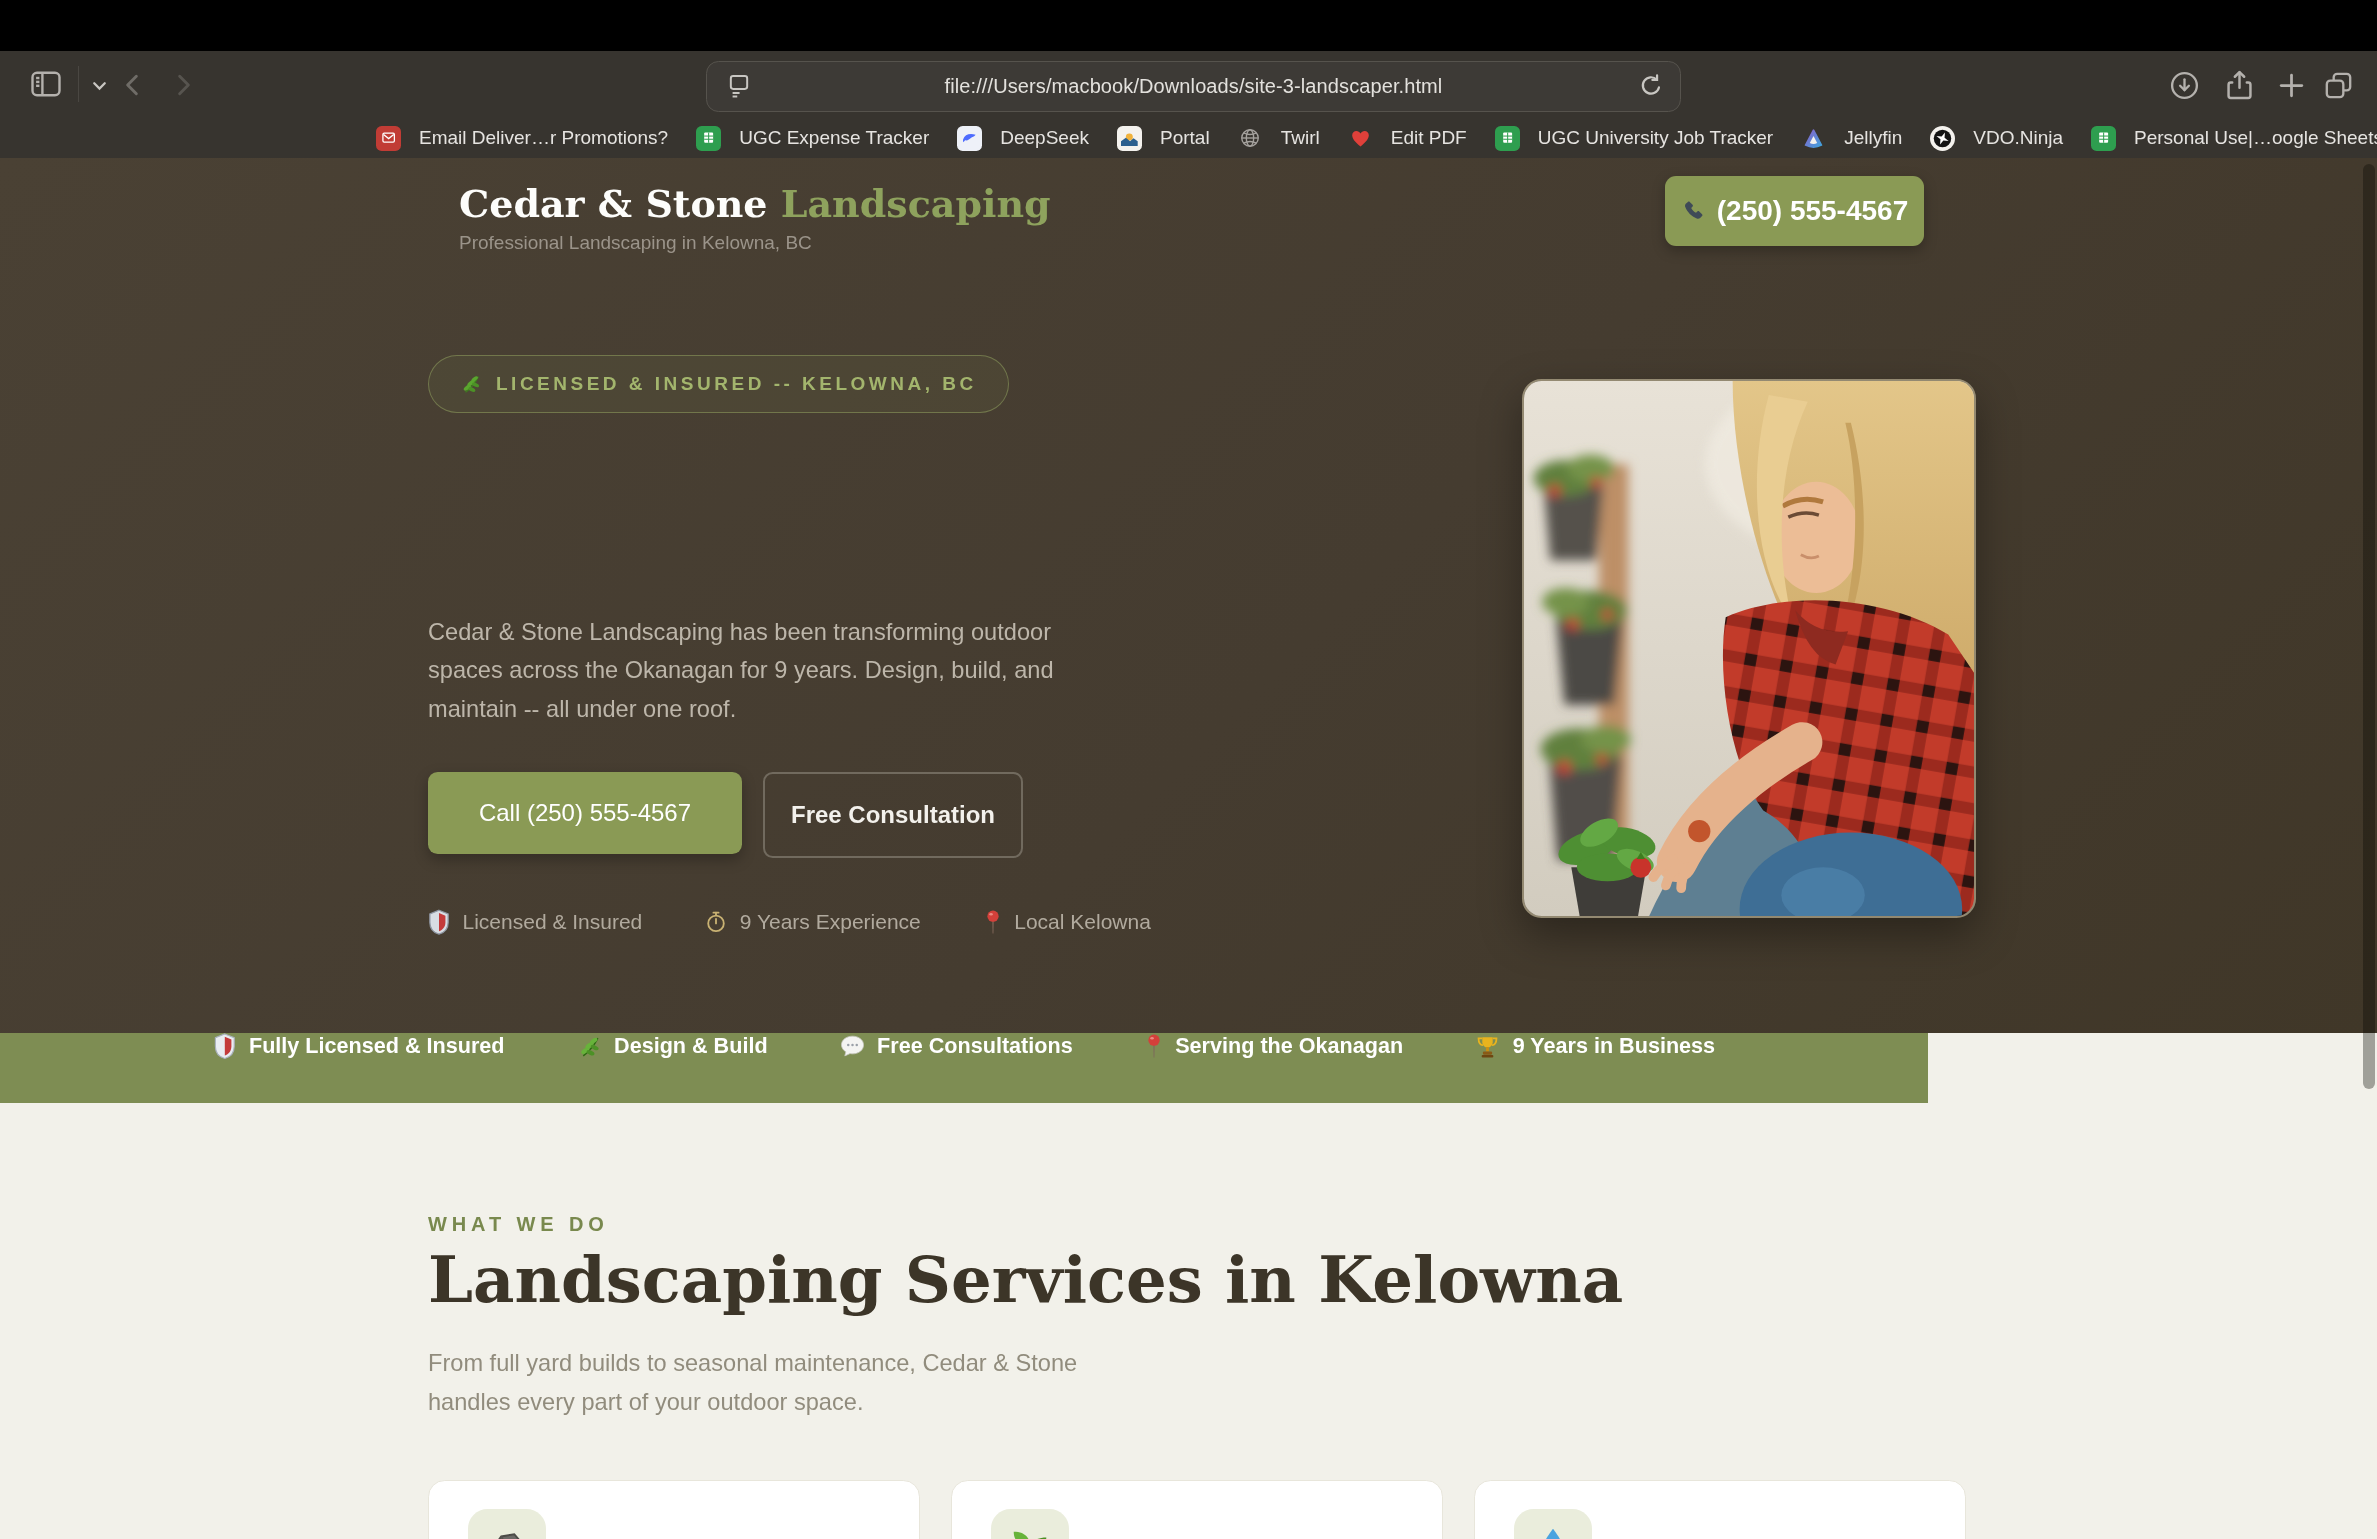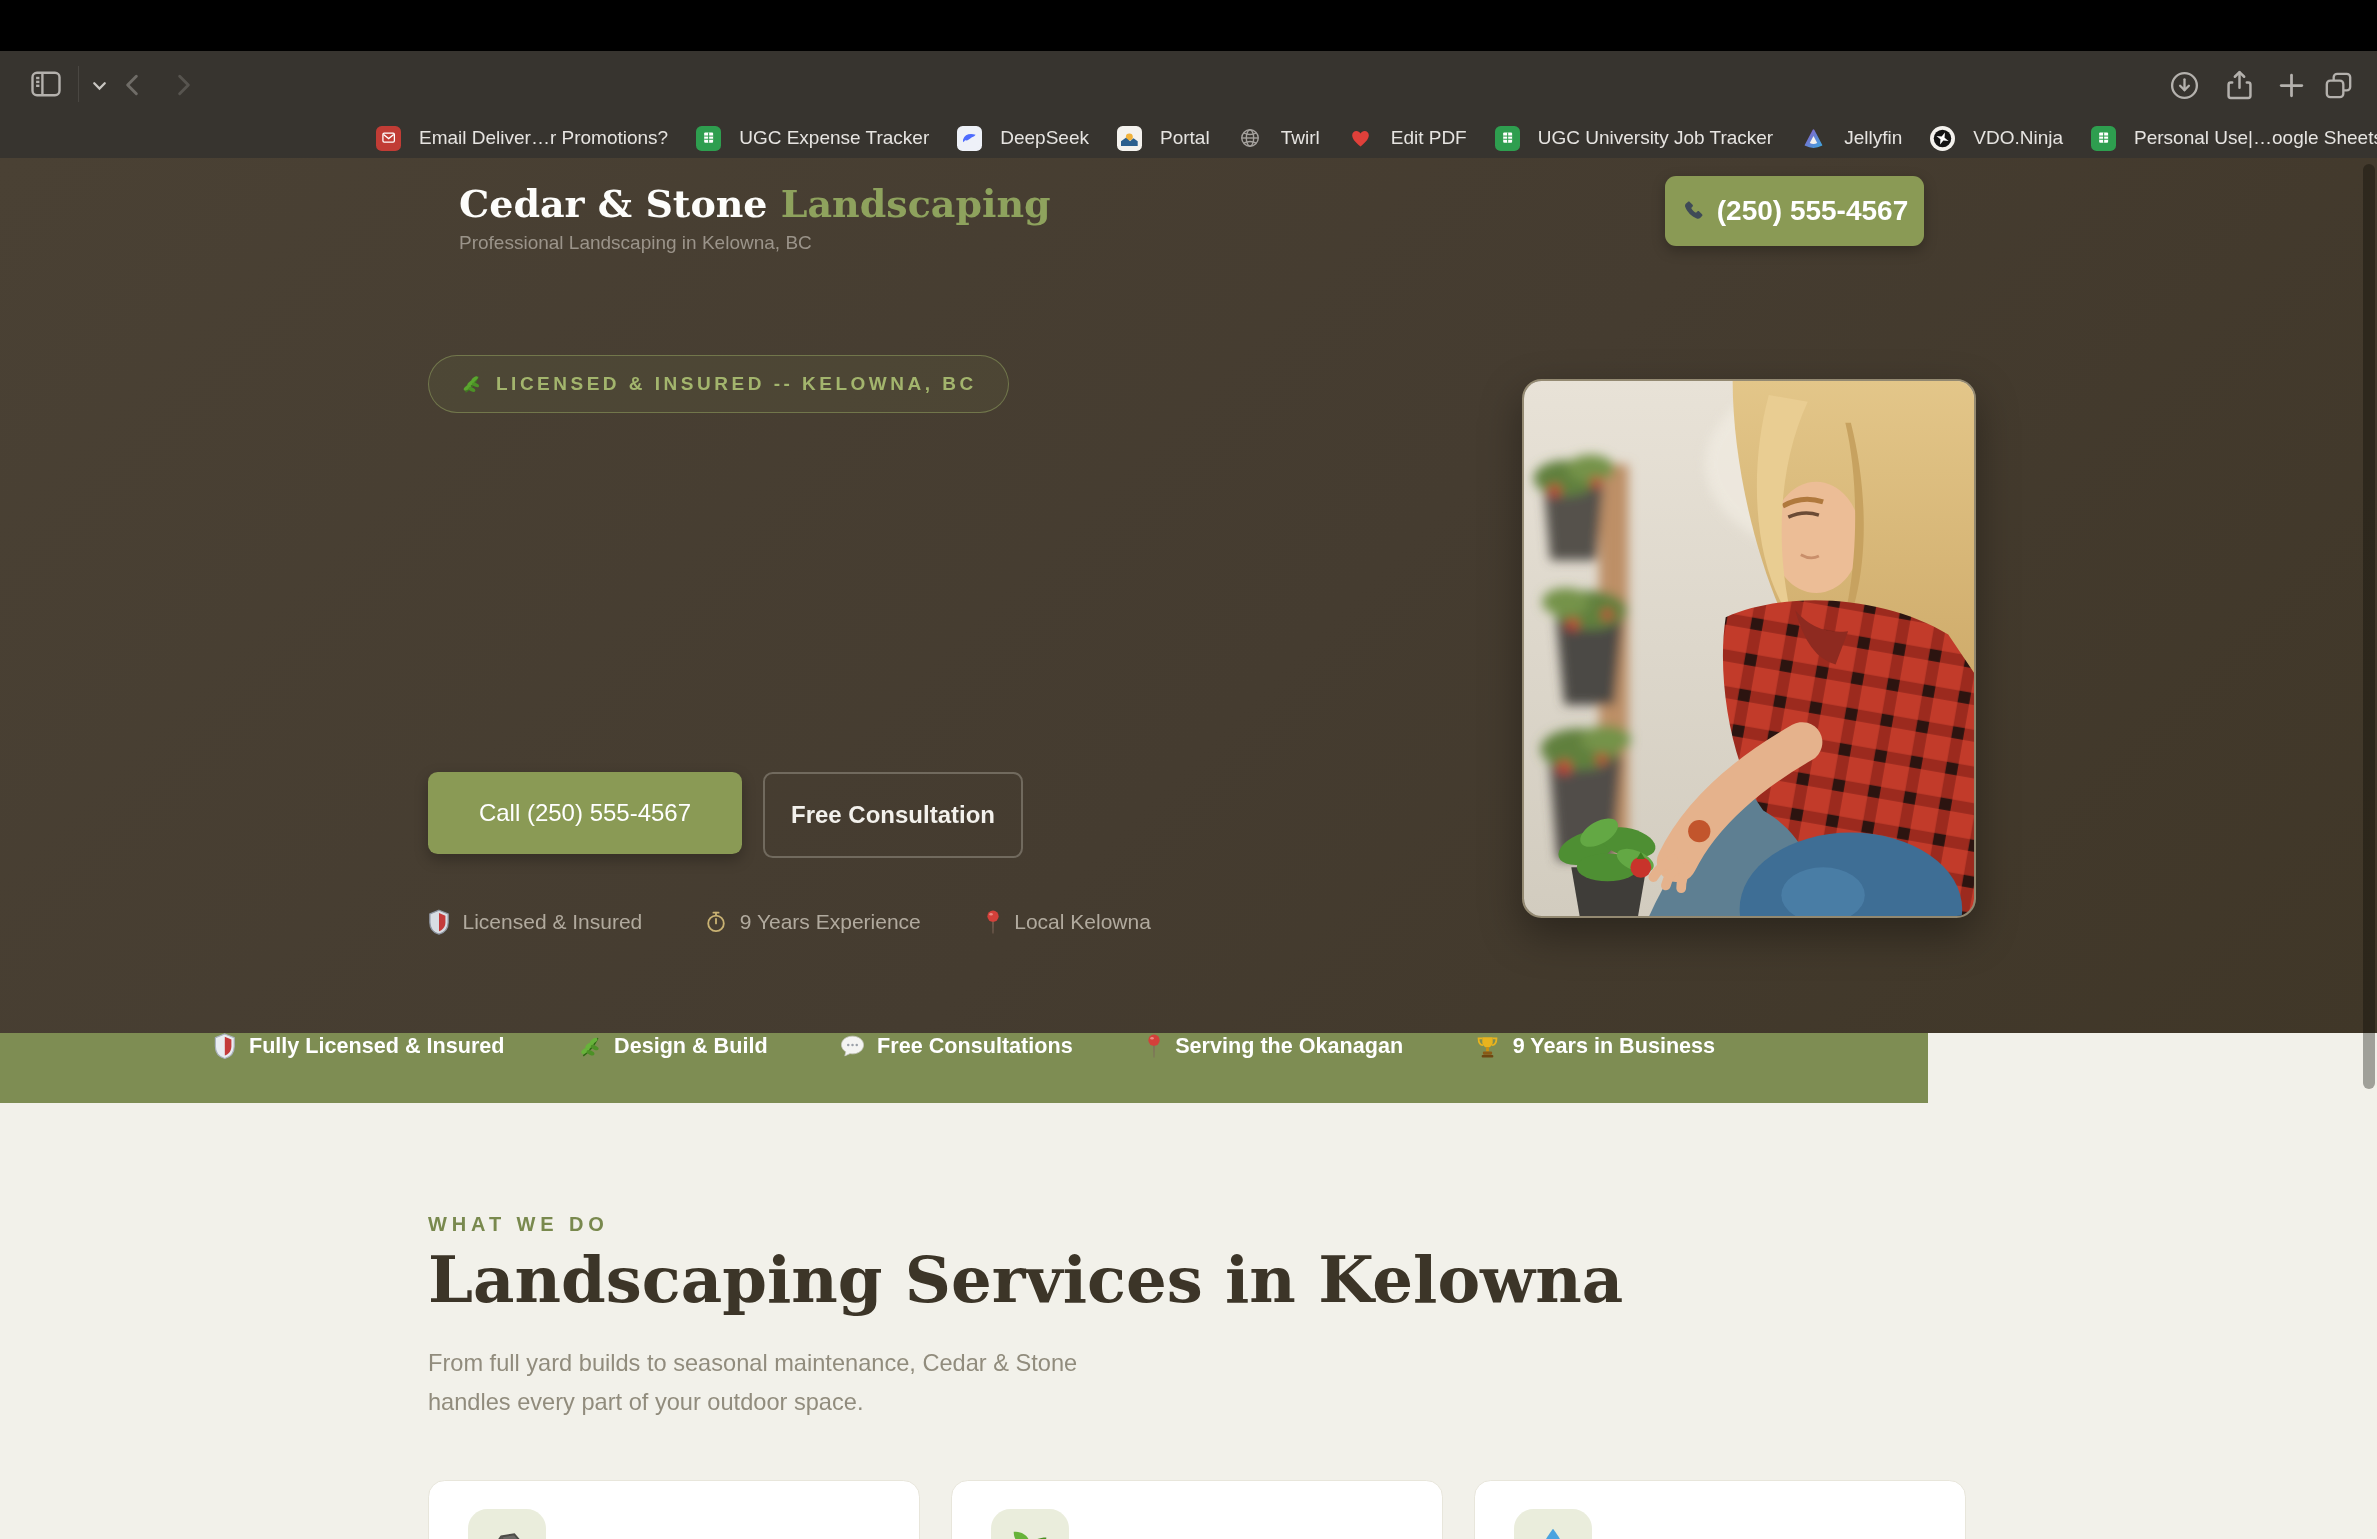--- a/index.html
+++ b/index.html
@@ -105,20 +105,36 @@
         <svg width="32" height="32" viewBox="0 0 24 24" fill="none" stroke="#6f6c67" stroke-width="2.2" stroke-linecap="round" stroke-linejoin="round">
             <polyline points="14.5,5.5 8,12 14.5,18.5"></polyline>
           </svg>
       </div>
       <div class="abs tbicon" style="left:167px;top:18px;">
         <svg width="32" height="32" viewBox="0 0 24 24" fill="none" stroke="#57544f" stroke-width="2.2" stroke-linecap="round" stroke-linejoin="round">
             <polyline points="9.5,5.5 16,12 9.5,18.5"></polyline>
           </svg>
       </div>
 
+      <div class="urlbar">
+        <span class="abs tbicon" style="left:18px;top:10.4px;">
+          <svg width="28" height="28" viewBox="0 0 24 24" fill="none" stroke="#c8c6c2" stroke-width="1.7">
+            <rect x="5" y="3.5" width="14" height="11" rx="2"></rect>
+              <line x1="6.5" y1="18" x2="12.5" y2="18"></line>
+              <line x1="6.5" y1="21" x2="10.5" y2="21"></line>
+          </svg>
+        </span>
+        <span class="urltext">file:///Users/macbook/Downloads/site-3-landscaper.html</span>
+        <span class="abs tbicon" style="right:15.3px;top:10.4px;">
+          <svg width="28" height="28" viewBox="0 0 24 24" fill="none" stroke="#c8c6c2" stroke-width="1.9" stroke-linecap="round">
+            <path d="M18.8 13.2 A7 7 0 1 1 16.9 6.5"></path>
+              <polyline points="17.2,2.8 17.2,6.8 13.2,6.8" fill="none"></polyline>
+          </svg>
+        </span>
+      </div>
 
       <div class="abs tbicon" style="left:2168px;top:18px;">
         <svg width="33" height="33" viewBox="0 0 24 24" fill="none" stroke="#b4b1ad" stroke-width="1.7" stroke-linecap="round">
           <circle cx="12" cy="12" r="9"></circle>
             <line x1="12" y1="7.5" x2="12" y2="15"></line>
             <polyline points="8.8,12.2 12,15.4 15.2,12.2"></polyline>
         </svg>
       </div>
       <div class="abs tbicon" style="left:2222px;top:16.7px;">
         <svg width="35" height="35" viewBox="0 0 24 24" fill="none" stroke="#b4b1ad" stroke-width="1.7" stroke-linecap="round" stroke-linejoin="round">
@@ -298,20 +314,21 @@
                 <ellipse cx="17" cy="13" rx="4" ry="2" transform="rotate(25 17 13)"></ellipse>
               </g>
             </svg>
         </span>
         <span class="badge-text">LICENSED &amp; INSURED -- KELOWNA, BC</span>
       </div>
 
       <div class="h1">
       </div>
 
+      <div class="hero-desc">Cedar &amp; Stone Landscaping has been transforming outdoor spaces across the Okanagan for 9 years. Design, build, and maintain -- all under one roof.</div>
 
       <div class="btn-primary">Call (250) 555-4567</div>
       <div class="btn-outline">Free Consultation</div>
 
       <div class="trustrow">
         <div class="trustitem">
           <span style="display:flex;">
             <svg width="22" height="26.4" viewBox="0 0 24 28">
                 <path d="M12 1 L22 5 V14 C22 21 17.5 25.5 12 27 C6.5 25.5 2 21 2 14 V5 Z" fill="#d8dde3" stroke="#8f97a3" stroke-width="1.4"></path>
                 <path d="M12 4 L19 7 V14 C19 19 16 22.5 12 24 Z" fill="#c43b3b"></path>

